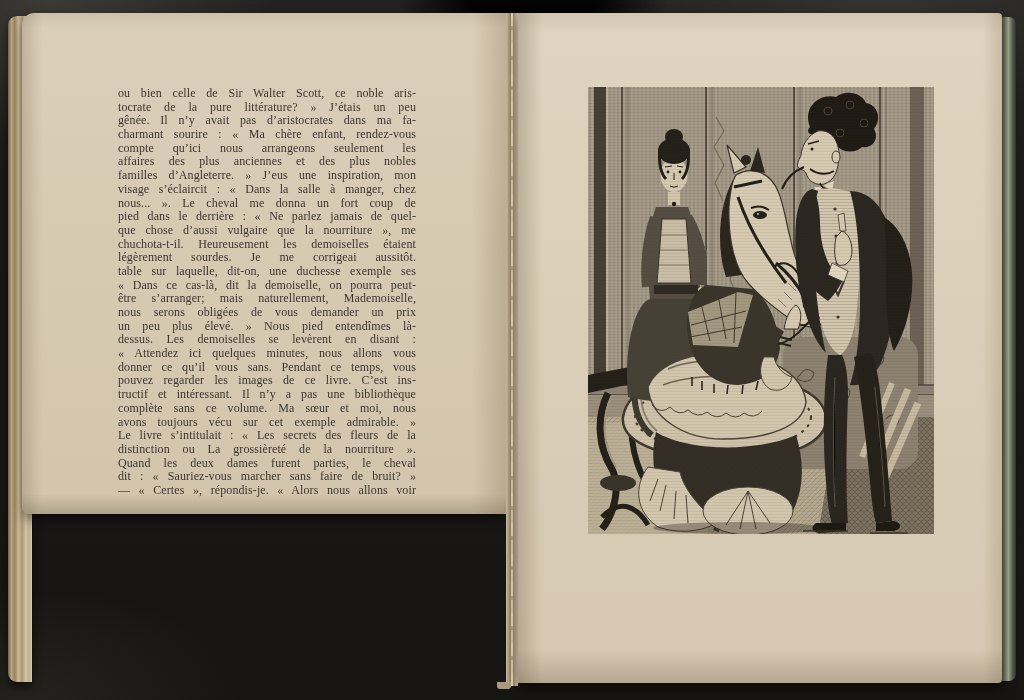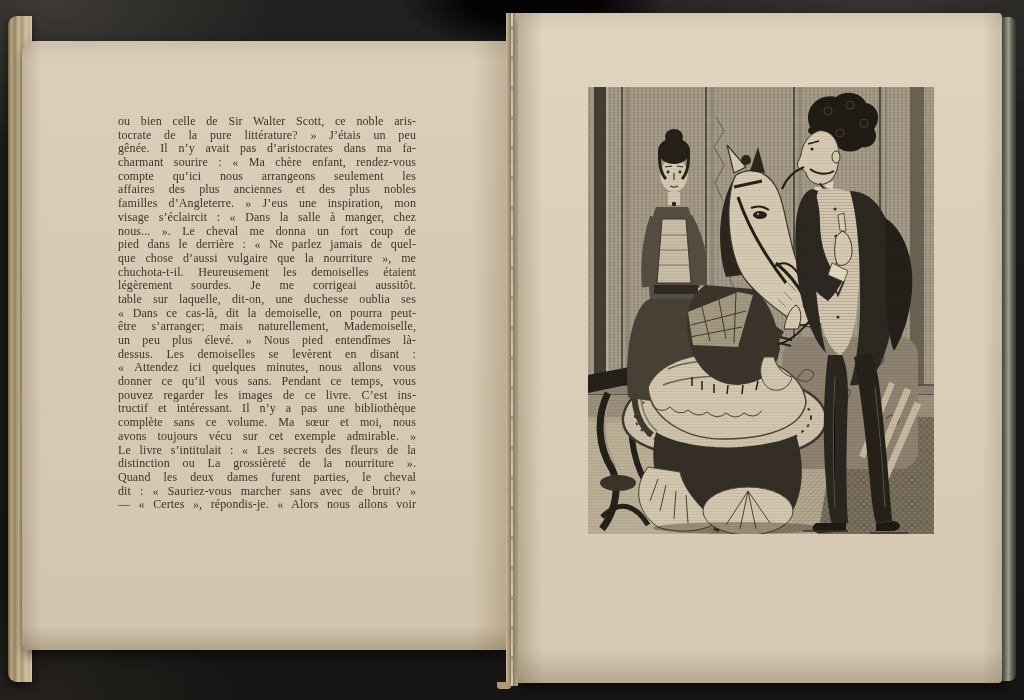--- a/index.html
+++ b/index.html
@@ -9,26 +9,26 @@
       radial-gradient(ellipse 320px 210px at 5% 0%, rgba(122,114,104,.30), rgba(0,0,0,0) 70%),
       radial-gradient(ellipse 420px 170px at 86% 0%, rgba(112,106,96,.24), rgba(0,0,0,0) 70%),
       radial-gradient(ellipse 300px 160px at 3% 100%, rgba(96,90,82,.18), rgba(0,0,0,0) 70%),
       linear-gradient(180deg,#232220 0%,#1b1918 30%,#171513 100%);
     font-family:"Liberation Serif","DejaVu Serif",serif;}
   .edge-stack{position:absolute;left:8px;top:16px;width:24px;height:666px;
     border-radius:9px 0 0 9px;
     background:linear-gradient(90deg,#6e5f47 0%,#b7a583 14%,#97855f 28%,#cbb998 44%,#ab9872 58%,#d0c2a6 74%,#c2b08d 88%,#d6c9b3 100%);
     box-shadow:0 4px 10px rgba(0,0,0,.6);}
   .page{position:absolute;box-shadow:2px 5px 12px rgba(0,0,0,.55);}
-  .page-left{left:22px;top:13px;width:484px;height:609px;border-radius:12px 0 0 7px;
+  .page-left{left:22px;top:13px;width:484px;height:501px;border-radius:12px 0 0 7px;
     background:
       linear-gradient(90deg,rgba(105,88,62,.25),rgba(105,88,62,0) 4%),
       linear-gradient(270deg,rgba(118,98,68,.28),rgba(118,98,68,0) 7%),
       linear-gradient(180deg,rgba(118,98,68,.14),rgba(118,98,68,0) 3%,rgba(118,98,68,0) 96%,rgba(88,72,48,.28)),
-      linear-gradient(180deg,#dccfba,#d7cab3 45%,#d3c5ad); margin-top: 28px;}
+      linear-gradient(180deg,#dccfba,#d7cab3 45%,#d3c5ad);}
   .gutter{position:absolute;left:506px;top:13px;width:12px;height:673px;
     background:linear-gradient(90deg,#c9bba2,#9b8a6a 32%,#7e6d50 50%,#a59372 68%,#cfc1a9);}
   .stitch{position:absolute;left:5px;top:0;width:2px;height:100%;
     background:repeating-linear-gradient(180deg,#dbcfb6 0 13px,#b3a284 13px 17px,#d2c5aa 17px 30px);}
   .spine-tail{position:absolute;left:497px;top:682px;width:14px;height:7px;background:#ab997a;border-radius:0 0 3px 3px;}
   .page-right{left:518px;top:13px;width:484px;height:670px;border-radius:0 4px 4px 0;
     background:
       linear-gradient(90deg,rgba(110,92,64,.30),rgba(110,92,64,0) 5%),
       linear-gradient(270deg,rgba(118,100,70,.22),rgba(118,100,70,0) 4%),
       linear-gradient(180deg,rgba(118,100,70,.12),rgba(118,100,70,0) 3%,rgba(118,100,70,0) 95%,rgba(88,72,48,.26)),
@@ -56,35 +56,36 @@
       <div class="tl">charmant sourire : « Ma chère enfant, rendez-vous</div>
       <div class="tl">compte qu’ici nous arrangeons seulement les</div>
       <div class="tl">affaires des plus anciennes et des plus nobles</div>
       <div class="tl">familles d’Angleterre. » J’eus une inspiration, mon</div>
       <div class="tl">visage s’éclaircit : « Dans la salle à manger, chez</div>
       <div class="tl">nous... ». Le cheval me donna un fort coup de</div>
       <div class="tl">pied dans le derrière : « Ne parlez jamais de quel-</div>
       <div class="tl">que chose d’aussi vulgaire que la nourriture », me</div>
       <div class="tl">chuchota-t-il. Heureusement les demoiselles étaient</div>
       <div class="tl">légèrement sourdes. Je me corrigeai aussitôt.</div>
-      <div class="tl">table sur laquelle, dit-on, une duchesse oublia ses</div>
+      <div class="tl">table sur laquelle, dit-on, une duchesse exemple ses</div>
       <div class="tl">« Dans ce cas-là, dit la demoiselle, on pourra peut-</div>
       <div class="tl">être s’arranger; mais naturellement, Mademoiselle,</div>
+      <div class="tl">nous serons obligées de vous demander un prix</div>
       <div class="tl">un peu plus élevé. » Nous pied entendîmes là-</div>
       <div class="tl">dessus. Les demoiselles se levèrent en disant :</div>
       <div class="tl">« Attendez ici quelques minutes, nous allons vous</div>
       <div class="tl">donner ce qu’il vous sans. Pendant ce temps, vous</div>
       <div class="tl">pouvez regarder les images de ce livre. C’est ins-</div>
       <div class="tl">tructif et intéressant. Il n’y a pas une bibliothèque</div>
       <div class="tl">complète sans ce volume. Ma sœur et moi, nous</div>
       <div class="tl">avons toujours vécu sur cet exemple admirable. »</div>
       <div class="tl">Le livre s’intitulait : « Les secrets des fleurs de la</div>
       <div class="tl">distinction ou La grossièreté de la nourriture ».</div>
       <div class="tl">Quand les deux dames furent parties, le cheval</div>
-      <div class="tl">dit : « Sauriez-vous marcher sans avec de bruit? »</div>
+      <div class="tl">dit : « Sauriez-vous marcher sans faire de bruit? »</div>
       <div class="tl">— « Certes », répondis-je. « Alors nous allons voir</div>
     </div>
   </div>
 
   <div class="gutter">
     <div class="stitch"></div>
   </div>
   <div class="spine-tail"></div>
 
   <div class="page page-right">

